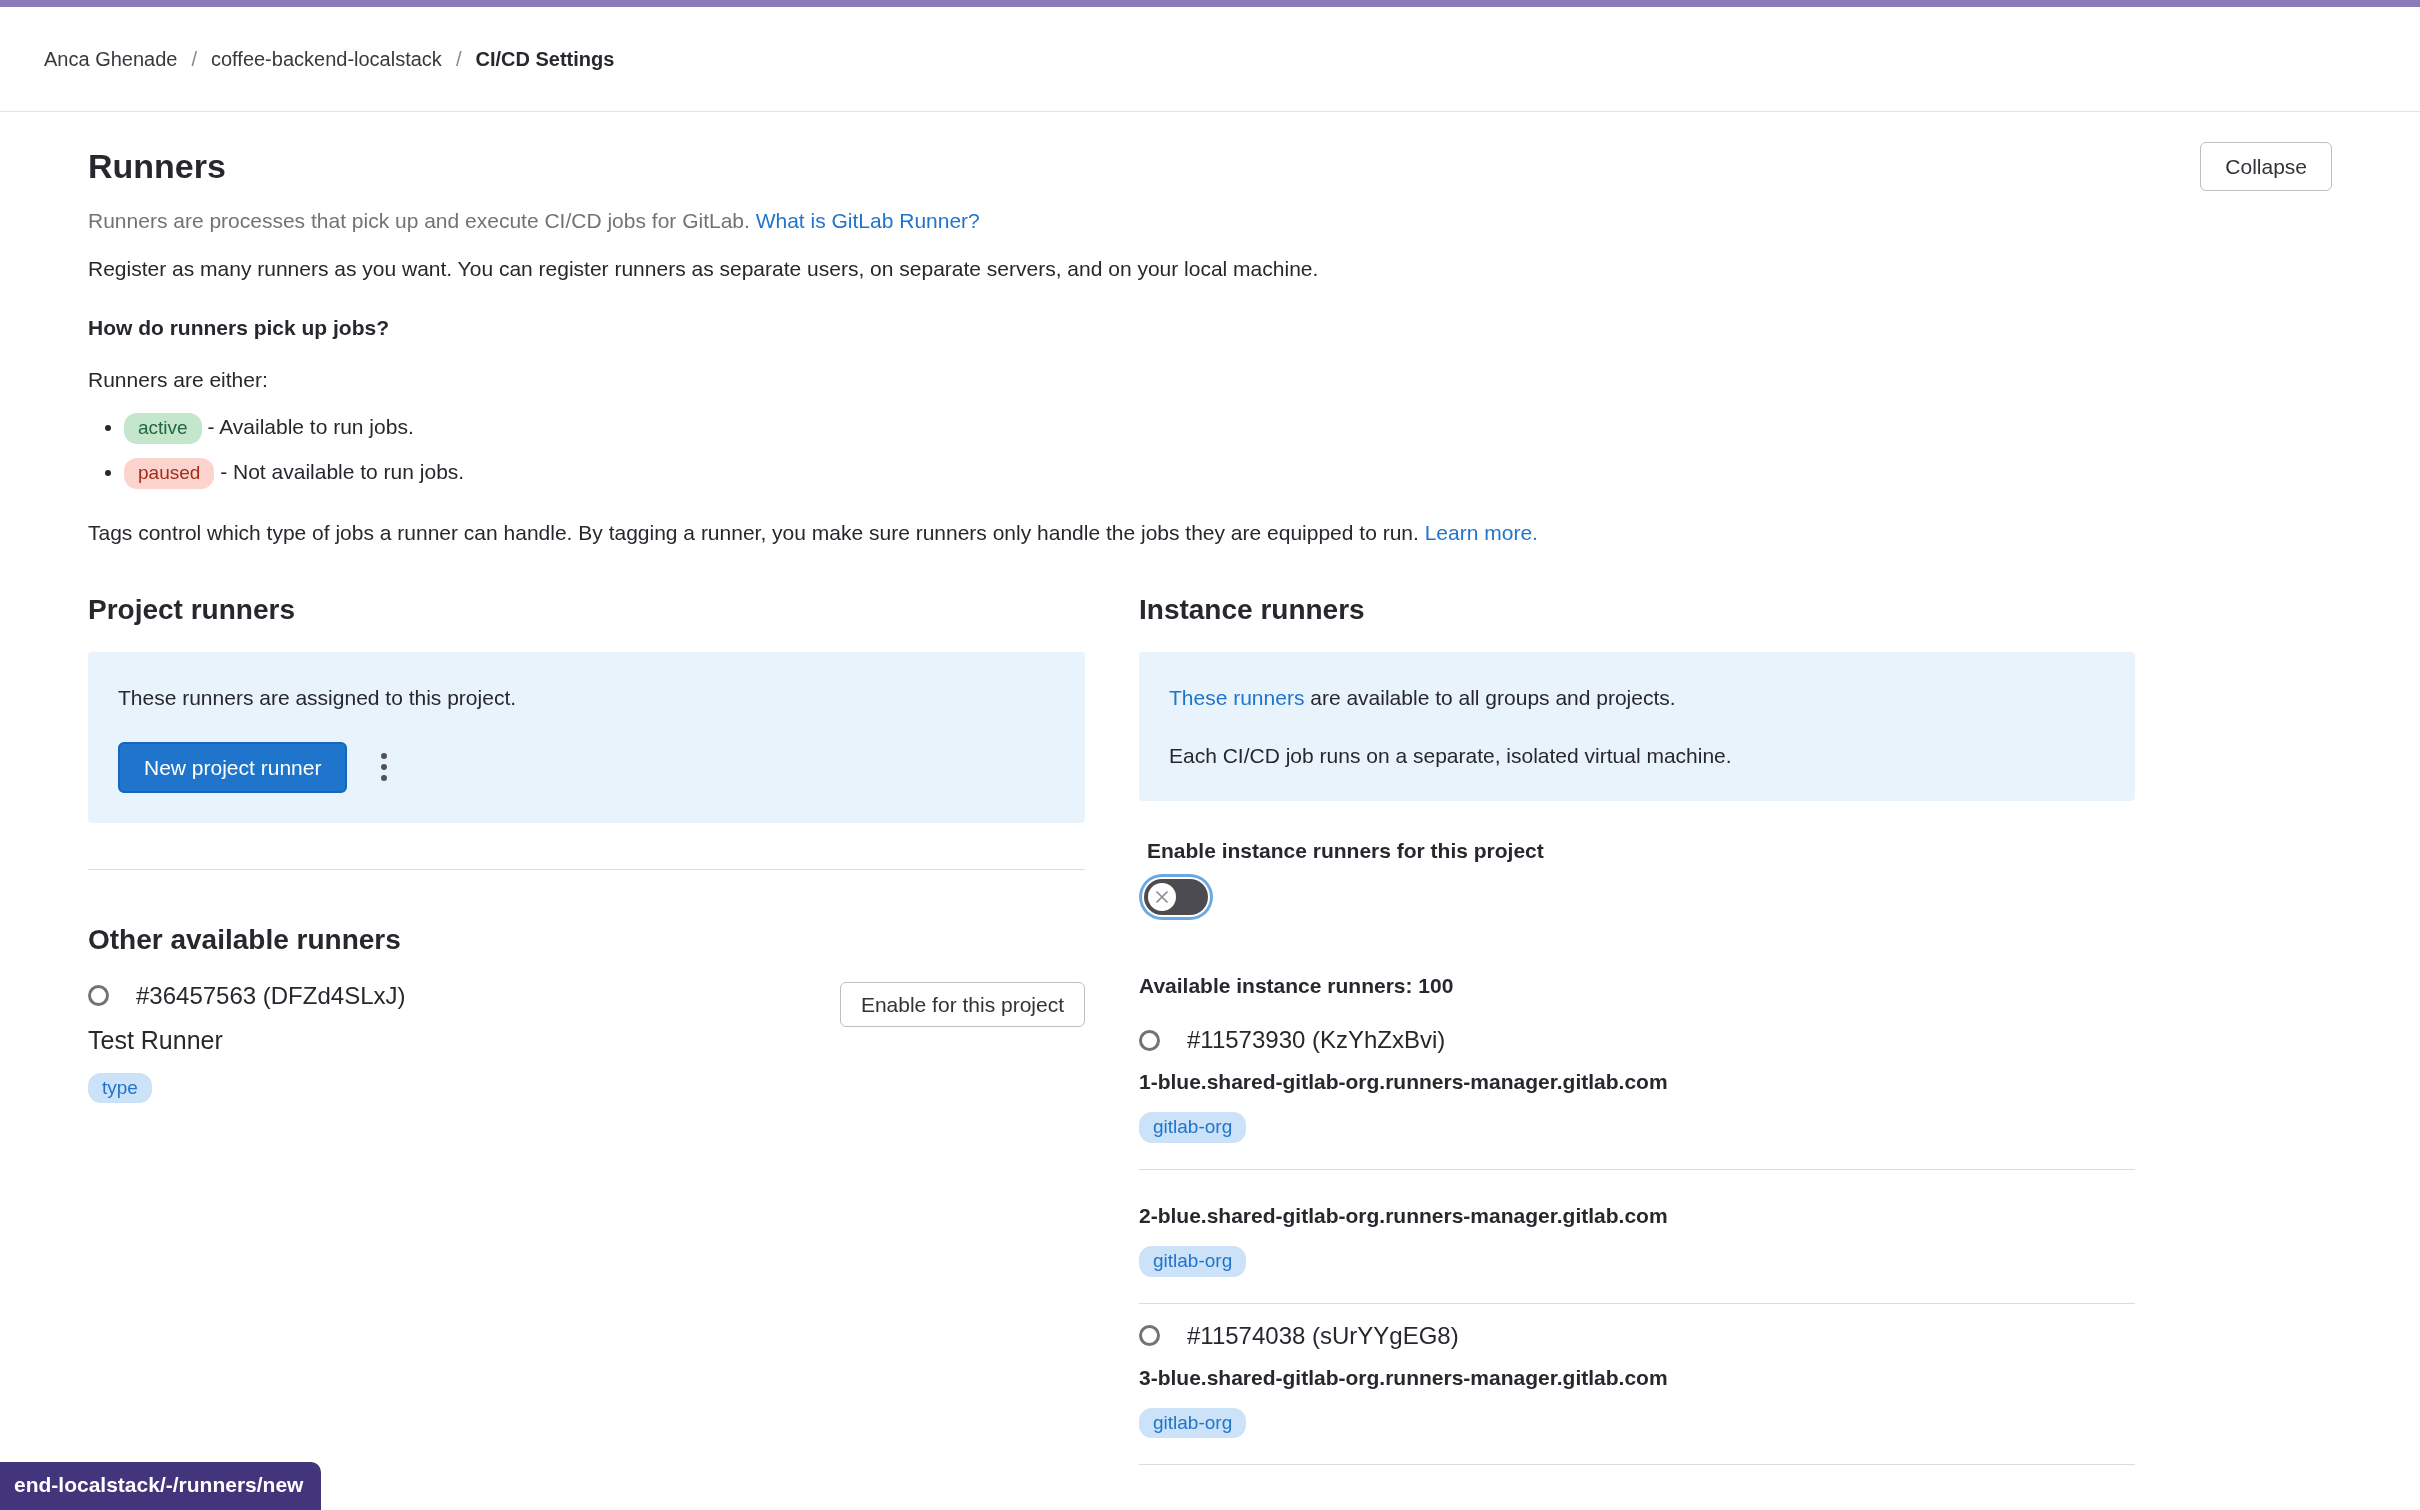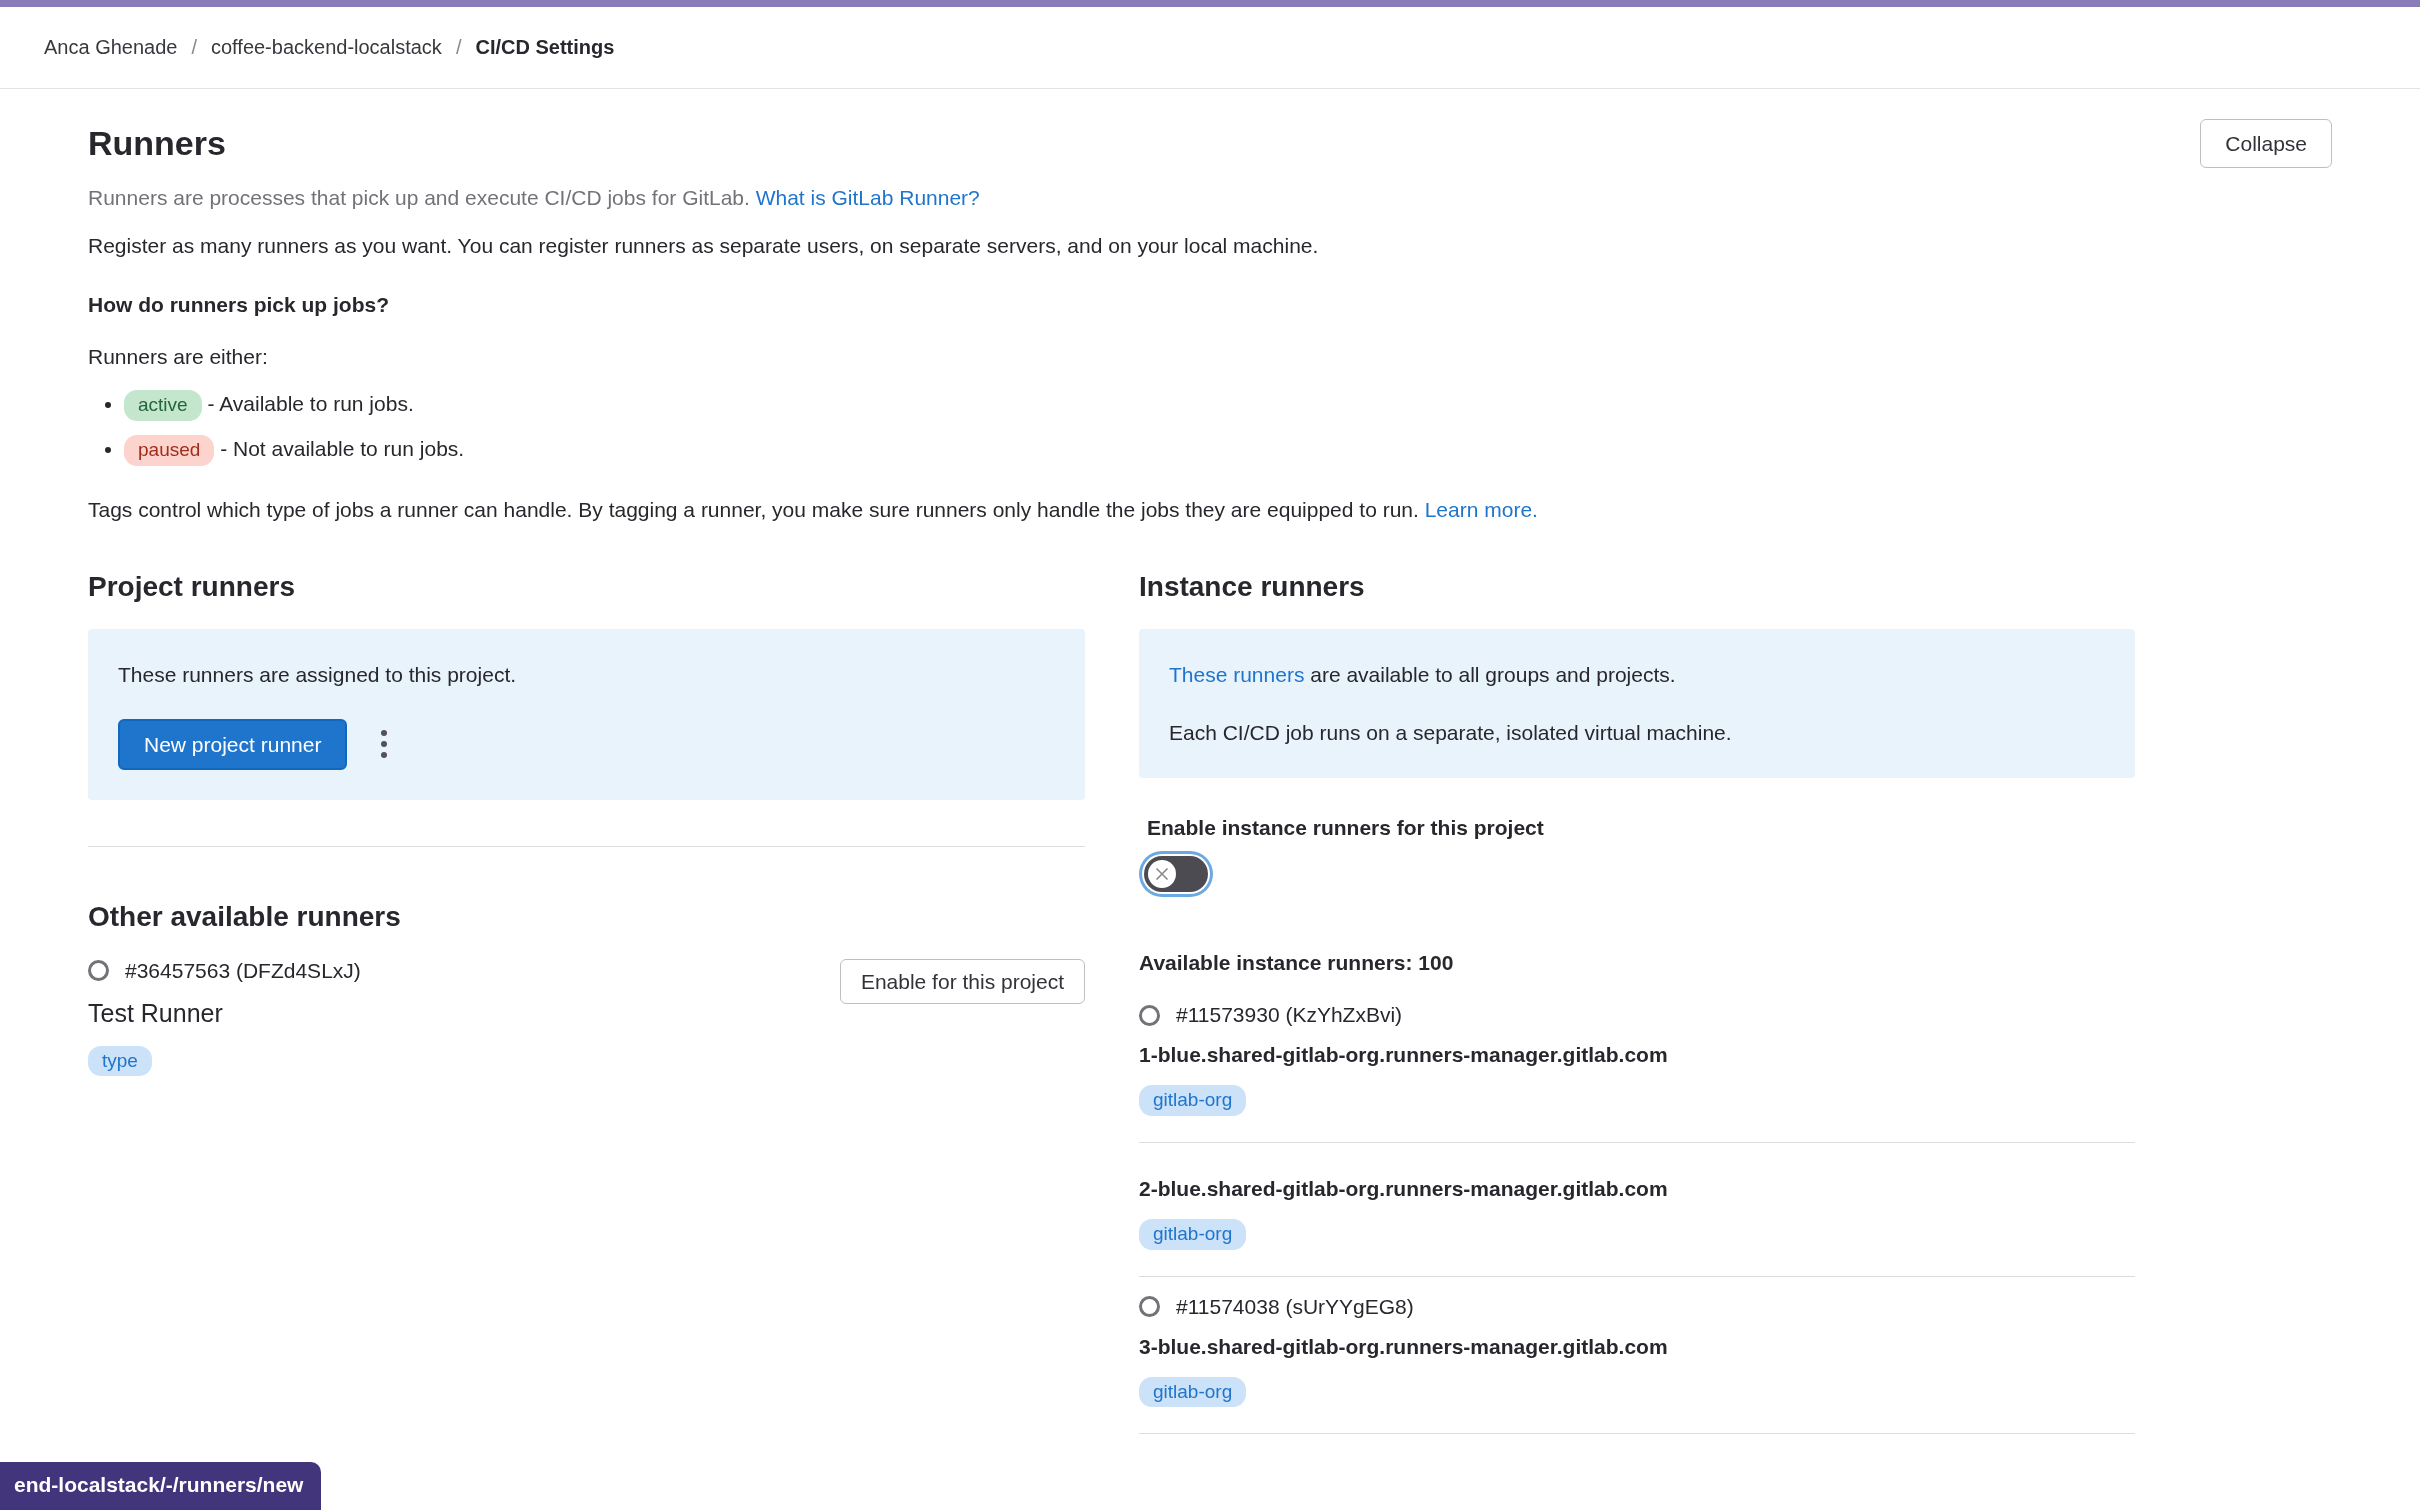--- a/index.html
+++ b/index.html
@@ -6,21 +6,21 @@
   html,body {
     margin: 0; padding: 0;
     width: 2420px; height: 1510px;
     background: #ffffff;
     font-family: "Liberation Sans", sans-serif;
     color: #28272d;
     overflow: hidden;
   }
   .topbar { height: 7px; background: #8a7cb8; }
   .header {
-    height: 82px;
+    height: 105px;
     display: flex; align-items: center;
     padding: 0 44px;
     border-bottom: 1px solid #e3e3e6;
     background: #fff;
   }
   .breadcrumb { display: flex; align-items: center; gap: 14px; font-size: 20px; }
   .crumb-link { color: #3a383f; text-decoration: none; cursor: pointer; }
   .crumb-sep { color: #89888d; }
   .crumb-current { color: #28272d; font-weight: 700; }
 
@@ -98,21 +98,21 @@
     display: flex; flex-direction: column; gap: 5px;
     padding: 10px 8px;
   }
   .kebab i { width: 6px; height: 6px; border-radius: 50%; background: #535158; }
 
   .divider { border: none; border-top: 1px solid #dcdcde; margin: 46px 0 0 0; }
 
   .other-title { margin: 54px 0 32px 0; }
 
   .runner-row { display: flex; justify-content: space-between; align-items: flex-start; }
-  .runner-id { display: flex; align-items: center; gap: 16px; font-size: 21px; }
+  .runner-id { display: flex; align-items: center; gap: 27px; font-size: 24px; }
   .circle-icon {
     width: 21px; height: 21px; flex: none;
     border: 3px solid #737278; border-radius: 50%;
     background: transparent;
   }
   .runner-name { margin-top: 16px; font-size: 25px; }
   .runner-tag { margin-top: 18px; }
 
   .toggle-label { font-weight: 700; margin: 38px 0 16px 8px; font-size: 21px; }
   .toggle {

